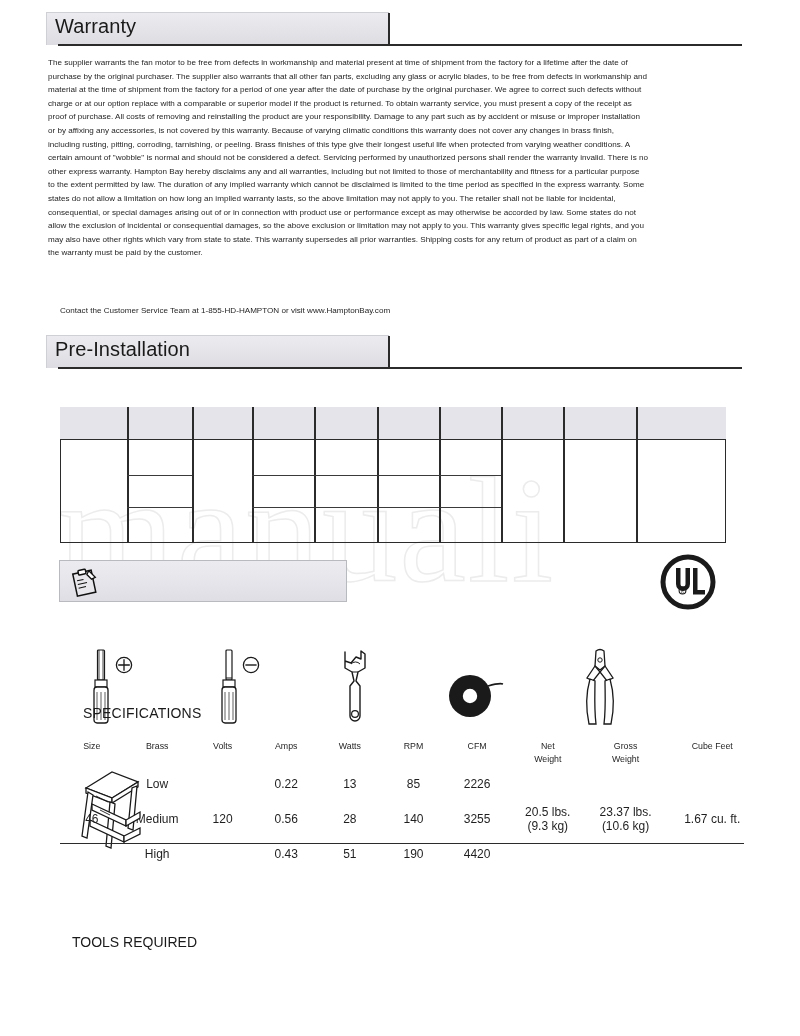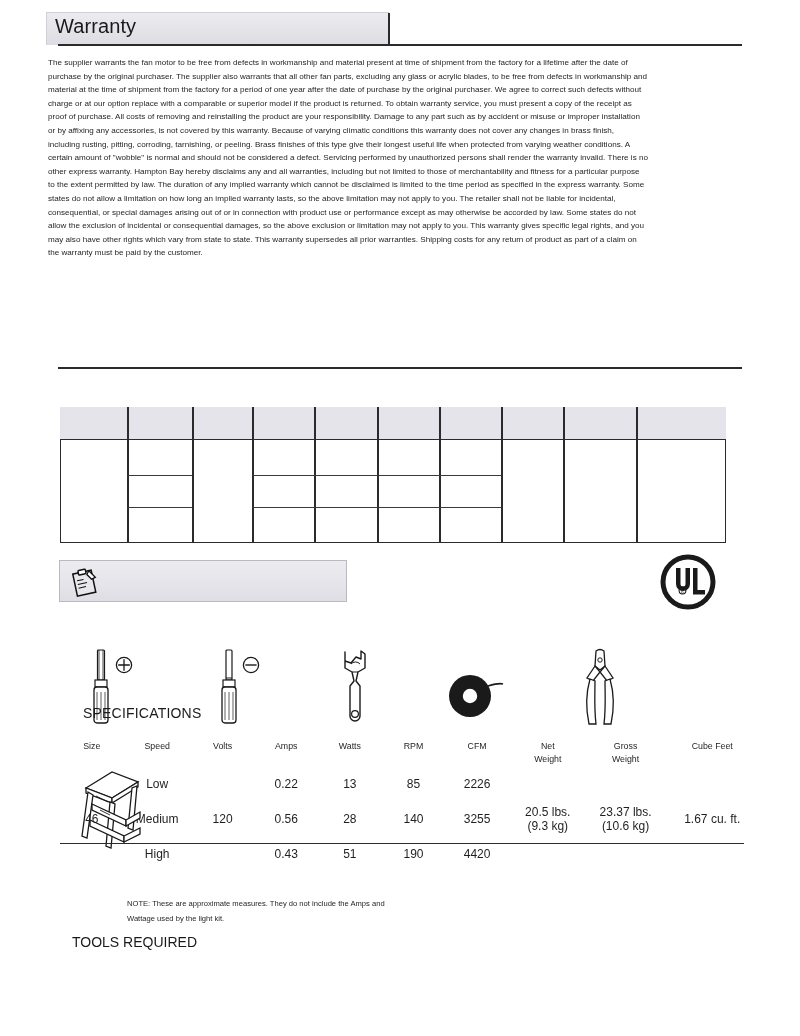--- a/index.html
+++ b/index.html
@@ -233,29 +233,35 @@
     color:#1f1f1f;
     white-space:pre-line;
     margin-top:44px;
   }
 </style>
 </head>
 <body>
 
 <div class="page">
 
+  <div class="watermark">manuali</div>
 
   <div class="section-head" style="top:12px;">
     <span class="bar-title">Warranty</span>
     <span class="tick"></span>
   </div>
   <div class="section-rule" style="top:44px;"></div>
 
   <div class="warranty-body">The supplier warrants the fan motor to be free from defects in workmanship and material present at time of shipment from the factory for a lifetime after the date of purchase by the original purchaser. The supplier also warrants that all other fan parts, excluding any glass or acrylic blades, to be free from defects in workmanship and material at the time of shipment from the factory for a period of one year after the date of purchase by the original purchaser. We agree to correct such defects without charge or at our option replace with a comparable or superior model if the product is returned. To obtain warranty service, you must present a copy of the receipt as proof of purchase. All costs of removing and reinstalling the product are your responsibility. Damage to any part such as by accident or misuse or improper installation or by affixing any accessories, is not covered by this warranty. Because of varying climatic conditions this warranty does not cover any changes in brass finish, including rusting, pitting, corroding, tarnishing, or peeling. Brass finishes of this type give their longest useful life when protected from varying weather conditions. A certain amount of "wobble" is normal and should not be considered a defect. Servicing performed by unauthorized persons shall render the warranty invalid. There is no other express warranty. Hampton Bay hereby disclaims any and all warranties, including but not limited to those of merchantability and fitness for a particular purpose to the extent permitted by law. The duration of any implied warranty which cannot be disclaimed is limited to the time period as specified in the express warranty. Some states do not allow a limitation on how long an implied warranty lasts, so the above limitation may not apply to you. The retailer shall not be liable for incidental, consequential, or special damages arising out of or in connection with product use or performance except as may otherwise be accorded by law. Some states do not allow the exclusion of incidental or consequential damages, so the above exclusion or limitation may not apply to you. This warranty gives specific legal rights, and you may also have other rights which vary from state to state. This warranty supersedes all prior warranties. Shipping costs for any return of product as part of a claim on the warranty must be paid by the customer.</div>
-
+  <div class="warranty-contact">Contact the Customer Service Team at 1-855-HD-HAMPTON or visit www.HamptonBay.com</div>
+
+  <div class="section-head" style="top:335px;">
+    <span class="bar-title">Pre-Installation</span>
+    <span class="tick"></span>
+  </div>
   <div class="section-rule" style="top:367px;"></div>
 
   <div class="preinstall-grid">
     <div class="pg-outer"></div>
     <div class="pg-headrow"></div>
 
     <div class="vline" style="left:67px;"></div>
     <div class="vline" style="left:132px;"></div>
     <div class="vline" style="left:192px;"></div>
     <div class="vline" style="left:254px;"></div>
@@ -352,21 +358,21 @@
         <col style="width:9%">
           <col style="width:9%">
           <col style="width:9%">
           <col style="width:11%">
         <col style="width:11%">
           <col style="width:13.5%">
       </colgroup>
       <thead>
         <tr>
           <th style="white-space:pre-line">Size</th>
-          <th style="white-space:pre-line">Speed</th>
+          <th style="white-space:pre-line">Brass</th>
           <th style="white-space:pre-line">Volts</th>
           <th style="white-space:pre-line">Amps</th>
           <th style="white-space:pre-line">Watts</th>
           <th style="white-space:pre-line">RPM</th>
           <th style="white-space:pre-line">CFM</th>
           <th style="white-space:pre-line">Net
 Weight</th>
           <th style="white-space:pre-line">Gross
 Weight</th>
           <th style="white-space:pre-line">Cube Feet</th>
@@ -425,21 +431,20 @@
           <td style="white-space:pre-line"></td>
           <td style="white-space:pre-line"></td>
           <td></td>
         </tr>
       </tbody>
     </table>
   </div>
 
   <div class="strike-rule"></div>
 
-  <div class="spec-note">NOTE: These are approximate measures. They do not include the Amps and Wattage used by the light kit.</div>
 
   <div class="tools-title">TOOLS REQUIRED</div>
 
   <div class="tools-labels">
     <span class="tool-label" style="left:85px;top:0;">Phillips
 screwdriver</span>
     <span class="tool-label" style="left:211px;top:0;">Flat blade
 screwdriver</span>
     <span class="tool-label" style="left:325px;top:0;">Adjustable
 wrench</span>

